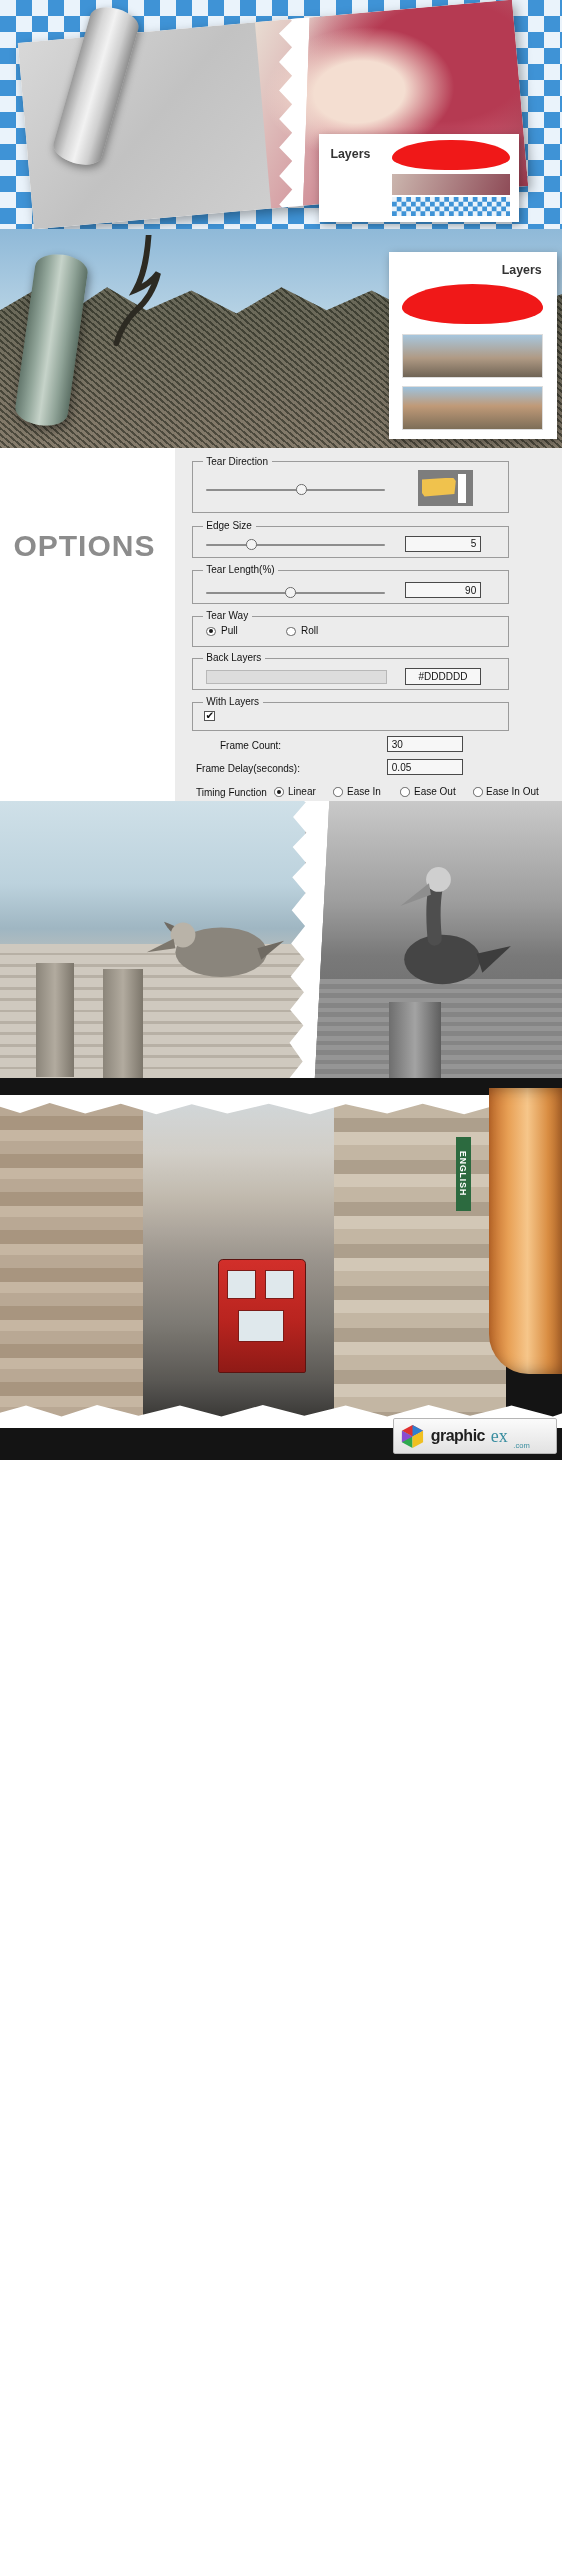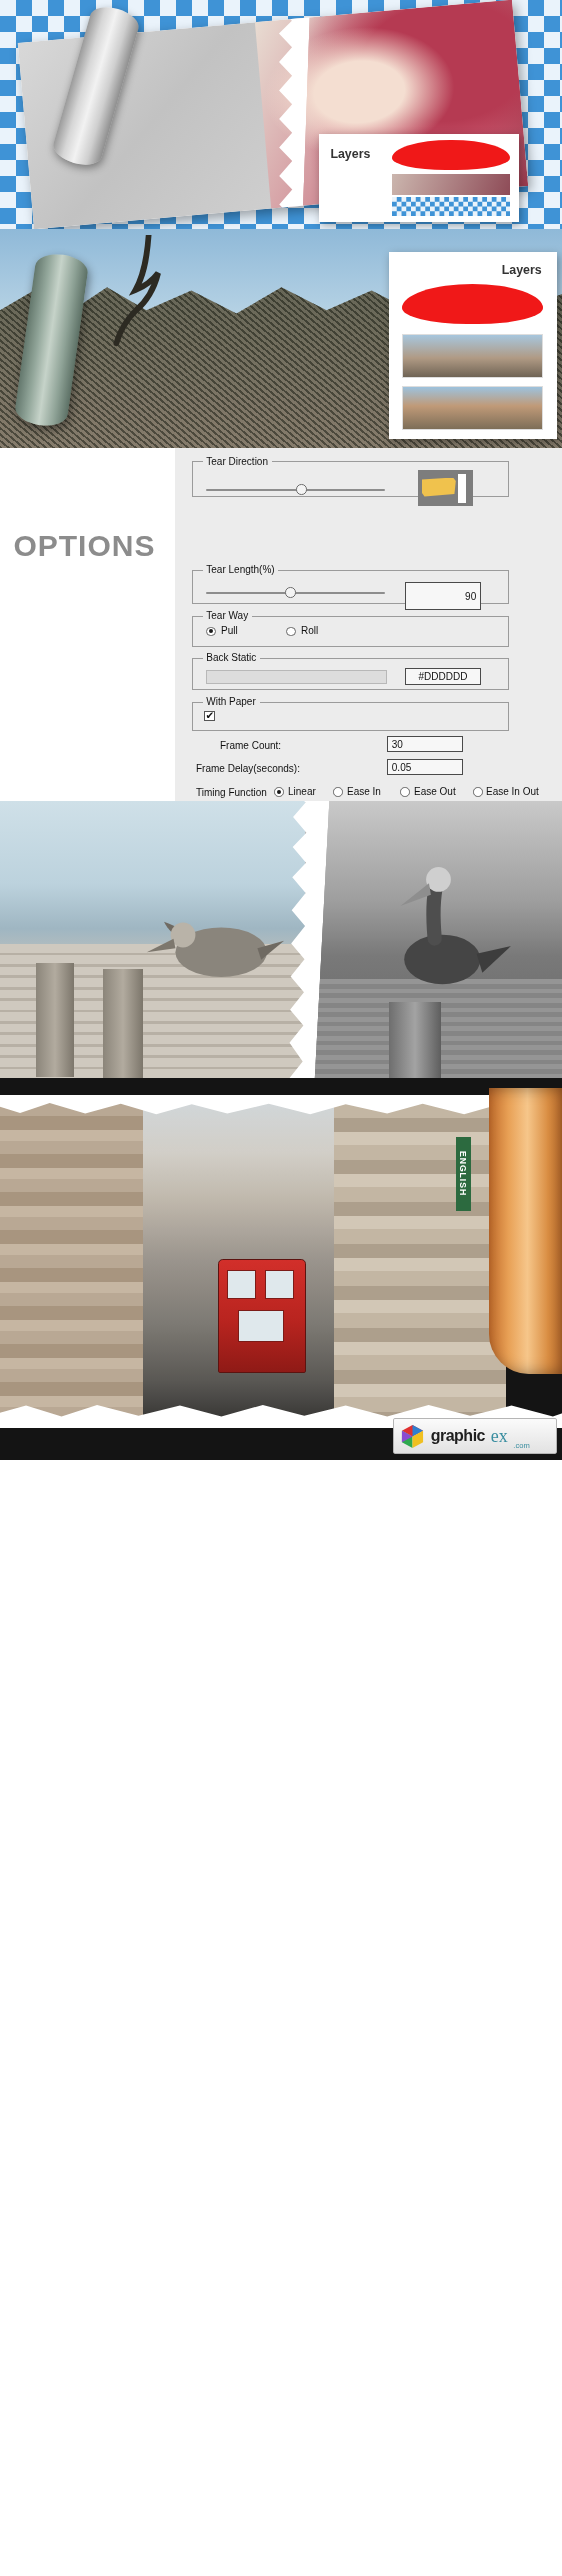--- a/index.html
+++ b/index.html
@@ -315,54 +315,60 @@
       <div style="position:absolute;left:13.4px;top:82px;width:141px;height:44px;background:linear-gradient(to bottom,#a7c6dd 0%,#b09a84 55%,#6f6455 100%);border:1px solid #ddd;"></div>
       <div style="position:absolute;left:13.4px;top:134px;width:141px;height:44px;background:linear-gradient(to bottom,#9dc2dd 0%,#c09a78 45%,#7d6e58 100%);border:1px solid #ddd;"></div>
     </div>
   </div>
 
   <div class="panel4">
     <div class="opt-word">OPTIONS</div>
 
     <div class="dialog">
 
-      <div class="grp" style="left:17px;top:13.4px;width:317px;height:36px;">
+      <div class="grp" style="left:17px;top:13.4px;width:317px;height:52px;">
         <span class="grp-label">Tear Direction</span>
         <div class="track" style="left:13.4px;top:27px;width:179px;"></div>
         <div class="knob" style="left:103px;top:22px;"></div>
         <div class="diricon" style="left:225px;top:7.6px;width:55px;height:36px;">
           <div style="position:absolute;left:3.8px;top:7.6px;width:34px;height:19px;background:#f0c24d;clip-path:polygon(0% 10%,92% 0%,100% 18%,96% 86%,8% 100%,0% 80%);"></div>
           <div style="position:absolute;left:40px;top:3.8px;width:7.6px;height:29px;background:#ffffff;"></div>
         </div>
       </div>
 
+      <div class="grp" style="left:17px;top:78px;width:317px;height:32px;">
+        <span class="grp-label">Edge Size</span>
+        <div class="track" style="left:13.4px;top:17px;width:179px;"></div>
+        <div class="knob" style="left:53px;top:12.4px;"></div>
+        <div class="txtin right" style="left:212px;top:8.6px;width:76px;height:16px;">5</div>
+      </div>
 
       <div class="grp" style="left:17px;top:122px;width:317px;height:34px;">
         <span class="grp-label">Tear Length(%)</span>
         <div class="track" style="left:13.4px;top:21px;width:179px;"></div>
         <div class="knob" style="left:92px;top:16px;"></div>
-        <div class="txtin right" style="left:212px;top:11.4px;width:76px;height:28px;">90</div>
+        <div class="txtin right" style="left:212px;top:11.4px;width:76px;height:16px;">90</div>
       </div>
 
       <div class="grp" style="left:17px;top:168px;width:317px;height:30.5px;">
         <span class="grp-label">Tear Way</span>
         <div class="radio on" style="left:13.4px;top:9.5px;"></div>
         <span class="lbl" style="left:28px;top:7.6px;">Pull</span>
         <div class="radio" style="left:93px;top:9.5px;"></div>
         <span class="lbl" style="left:108px;top:7.6px;">Roll</span>
       </div>
 
       <div class="grp" style="left:17px;top:210px;width:317px;height:32px;">
-        <span class="grp-label">Back Static</span>
+        <span class="grp-label">Back Layers</span>
         <div class="swatch" style="left:13.4px;top:10.5px;width:181px;height:14.3px;"></div>
         <div class="txtin" style="left:212px;top:8.6px;width:76px;height:17px;justify-content:center;">#DDDDDD</div>
       </div>
 
       <div class="grp" style="left:17px;top:254px;width:317px;height:29px;">
-        <span class="grp-label">With Paper</span>
+        <span class="grp-label">With Layers</span>
         <div class="chk on" style="left:11.4px;top:7.6px;"></div>
       </div>
 
       <span class="lbl" style="left:21px;top:292px;padding-left:24px;">Frame Count:</span>
       <div class="txtin" style="left:212px;top:288px;width:76px;height:16px;">30</div>
 
       <span class="lbl" style="left:21px;top:315px;">Frame Delay(seconds):</span>
       <div class="txtin" style="left:212px;top:311px;width:76px;height:16px;">0.05</div>
 
       <span class="lbl" style="left:21px;top:339px;">Timing Function</span>

